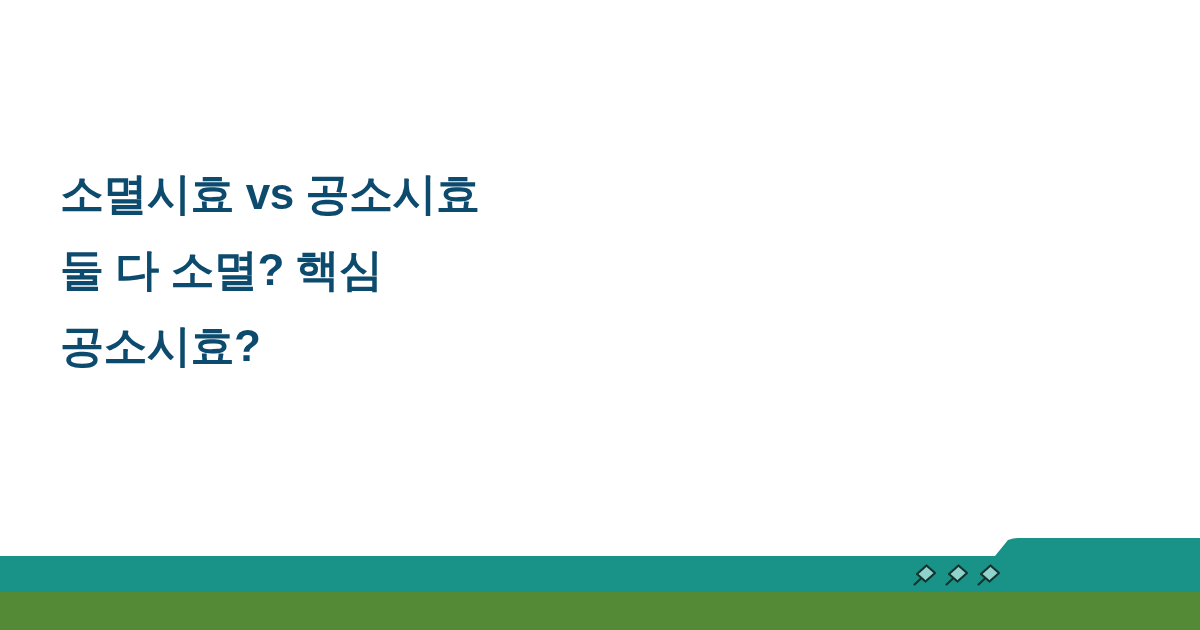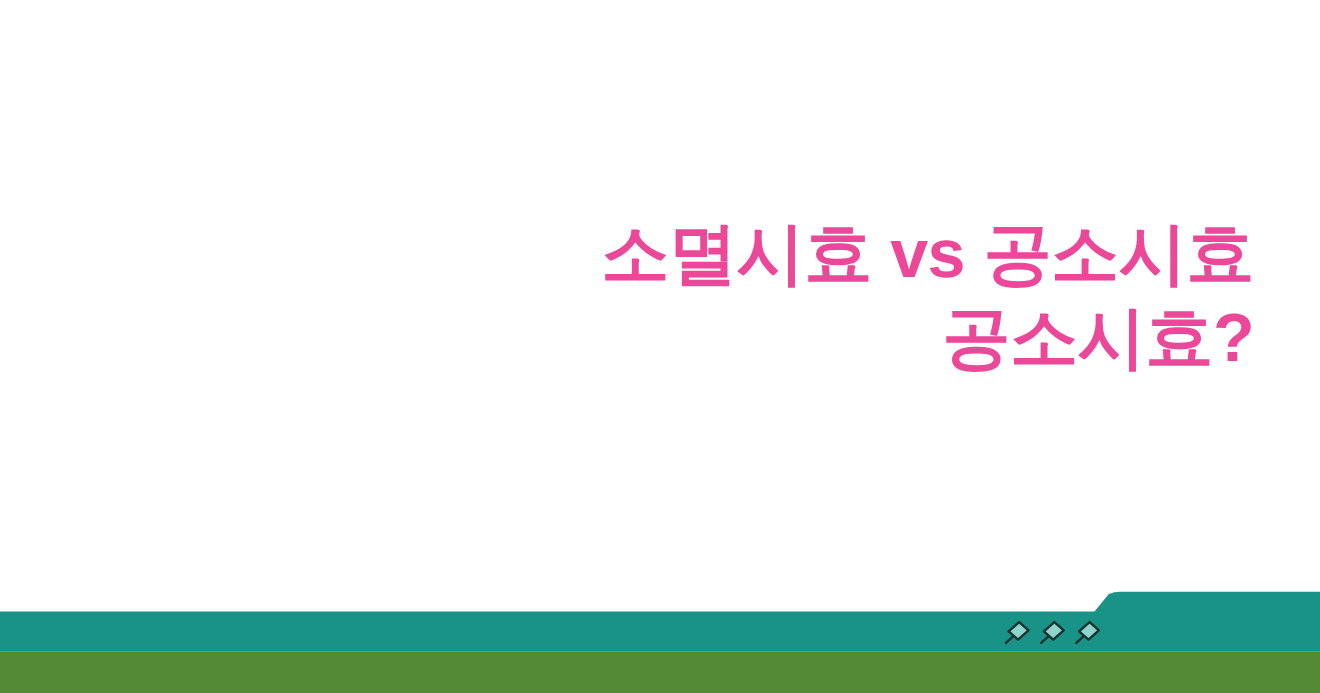--- a/index.html
+++ b/index.html
@@ -33,25 +33,25 @@
     flex-direction: column;
     align-items: center;
     justify-content: center;
     padding: 0 60px;
     box-sizing: border-box;
   }
 
   .title-line {
     display: block;
     width: 100%;
-    text-align: right;
-    color: #ec4899;
+    text-align: left;
+    color: #0c4a6e;
     font-family: "Liberation Sans", "DejaVu Sans", sans-serif;
     font-weight: 700;
-    font-size: 62px;
+    font-size: 44px;
     line-height: 76px;
     letter-spacing: -0.5px;
     white-space: nowrap;
     -webkit-font-smoothing: antialiased;
   }
 
   
   #bottom-bands {
     position: absolute;
     left: 0;
@@ -83,20 +83,21 @@
     height: 26px;
   }
 </style>
 </head>
 <body>
 
 <div id="thumbnail-card">
 
   <div id="title-block">
     <span class="title-line">소멸시효 vs 공소시효</span>
+    <span class="title-line">둘 다 소멸? 핵심</span>
     <span class="title-line">공소시효?</span>
   </div>
 
   <div id="bottom-bands">
     <svg viewBox="0 0 1200 630" width="1200" height="630" xmlns="http://www.w3.org/2000/svg" aria-hidden="true">
 
       <rect x="0" y="592" width="1200" height="38" fill="#548a35"></rect>
 
       <path d="M0,556 L995,556 L1008,540 Q1013,538 1018,538 L1200,538 L1200,592 L0,592 Z" fill="#199287"></path>
     </svg>

